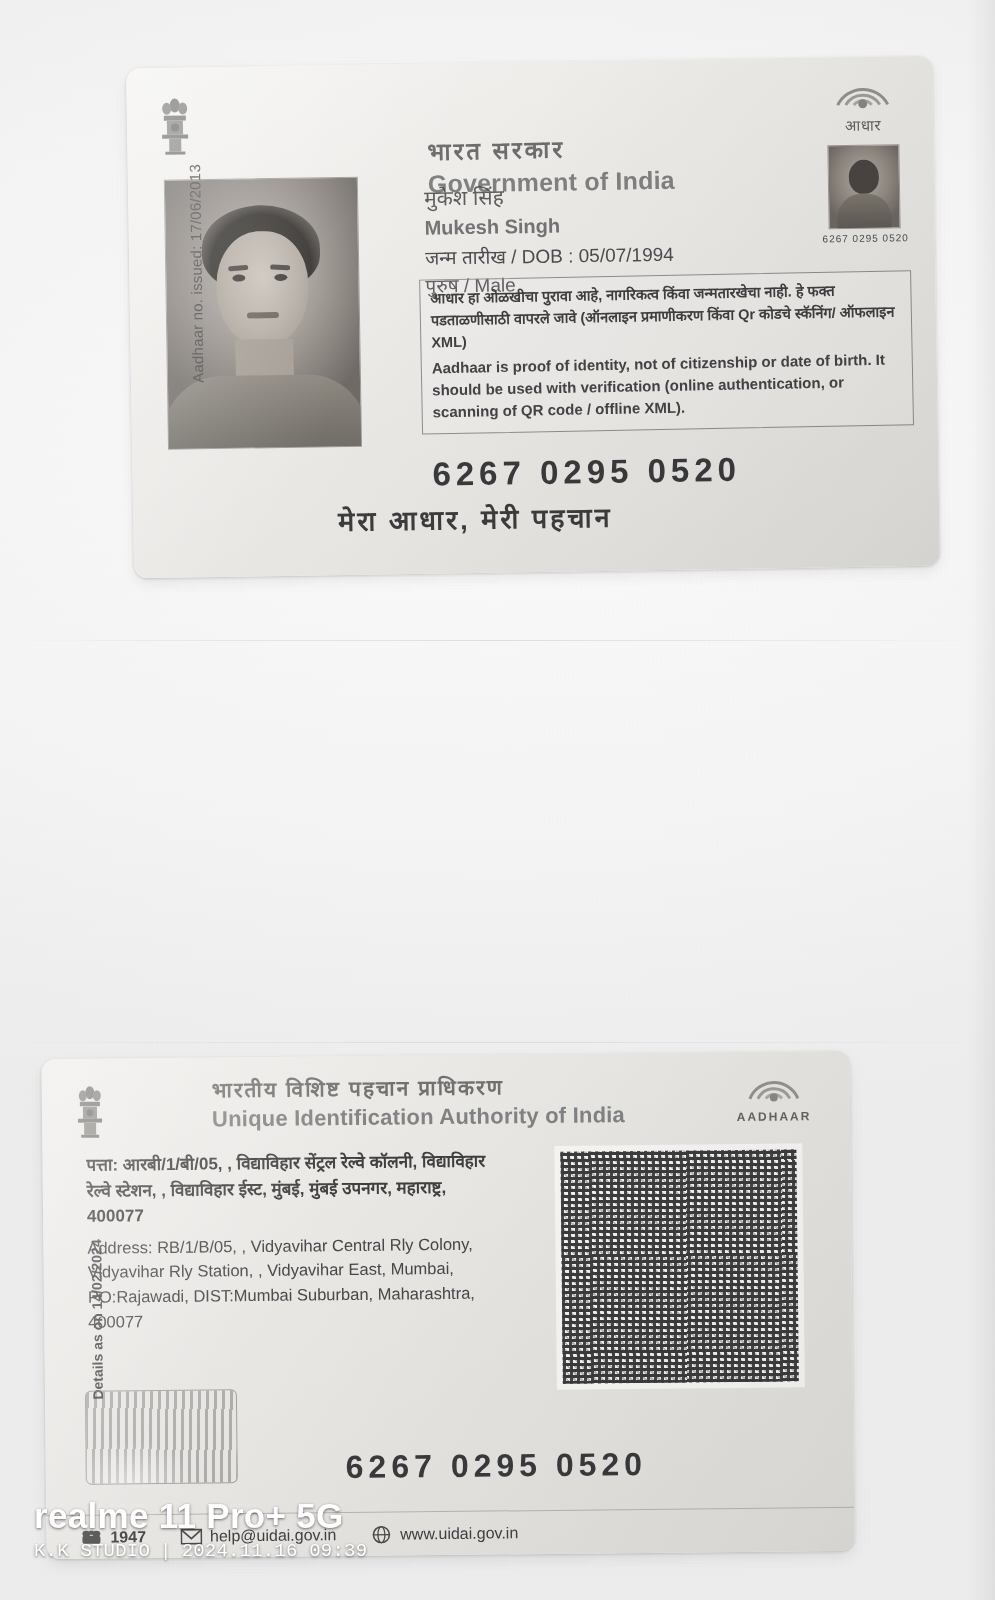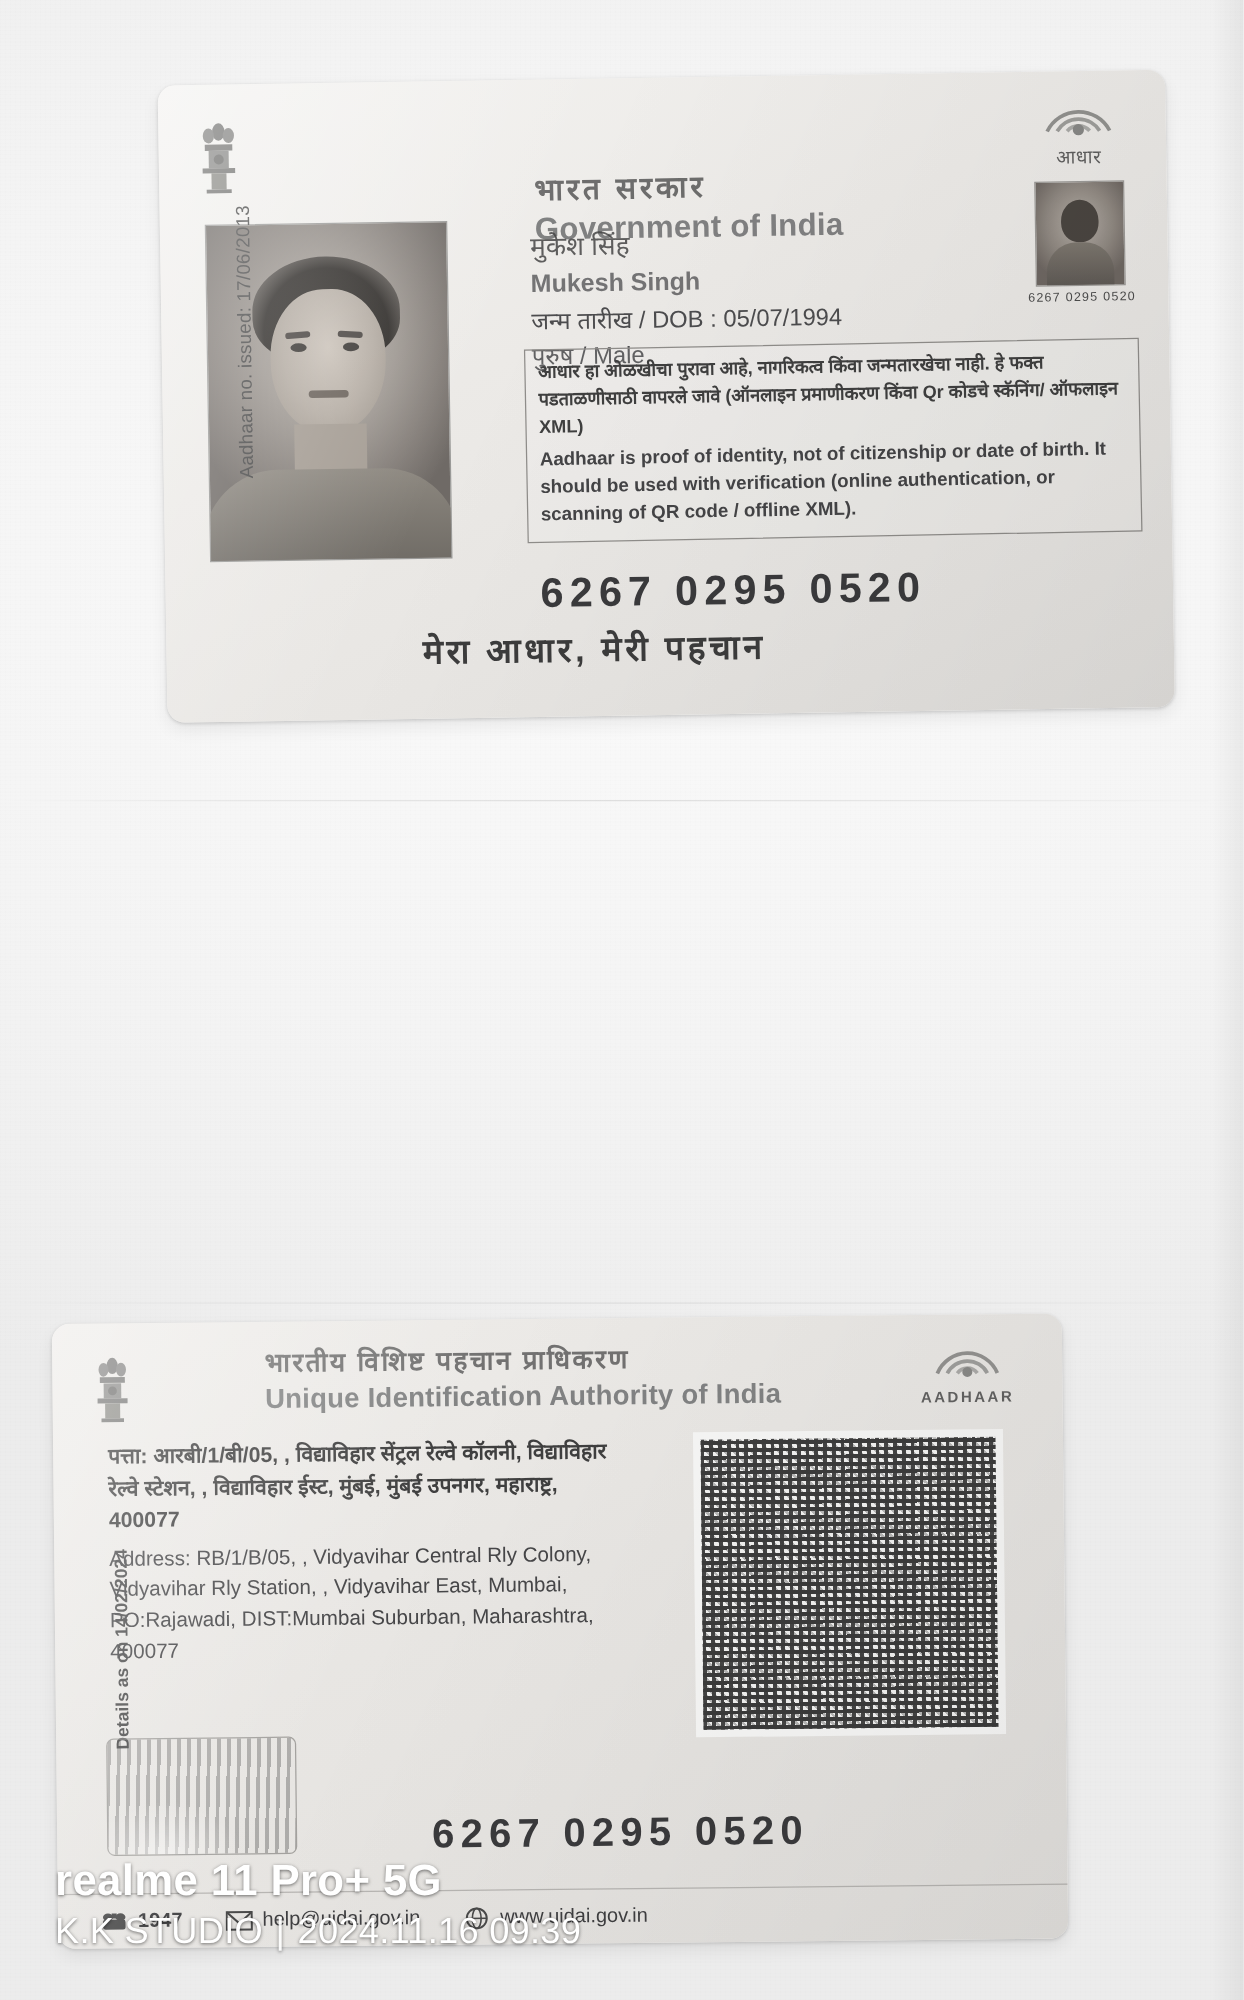--- a/index.html
+++ b/index.html
@@ -372,40 +372,41 @@
     color: #3f3f41;
   }
   .footer-item { display: flex; align-items: center; gap: 8px; }
   .footer-item .ico { display: inline-flex; width: 22px; height: 18px; }
   .footer-item .ico svg { width: 100%; height: 100%; }
   .footer-item .num { font-weight: 700; }
 
   
   .watermark {
     position: absolute;
-    left: 44px;
+    left: 34px;
     bottom: 38px;
     color: #ffffff;
     text-shadow: 0 1px 3px rgba(0,0,0,.55);
     z-index: 50;
   }
   .wm-brand {
     font-size: 35px;
     font-weight: 700;
     letter-spacing: .3px;
     line-height: 1.15;
   }
   .wm-sub {
-    font-size: 29px;
+    font-size: 19px;
     font-weight: 400;
     margin-top: 4px;
     letter-spacing: .2px;
     display: flex;
     align-items: center;
     gap: 10px;
+    font-family: Liberation Mono, monospace;
   }
   .wm-sep { opacity: .9; }
 
   .edge-shadow {
     position: absolute;
     right: 0; top: 0; bottom: 0; width: 26px;
     background: linear-gradient(90deg, rgba(0,0,0,0) 0%, rgba(0,0,0,.05) 100%);
     pointer-events: none;
   }
 </style>

